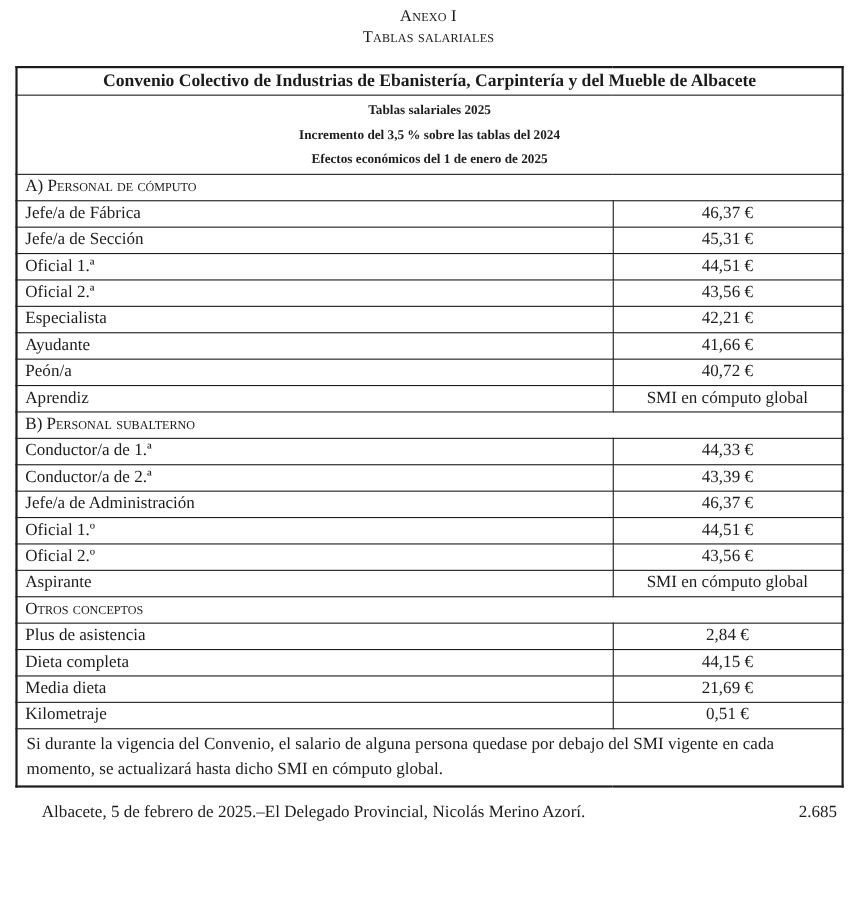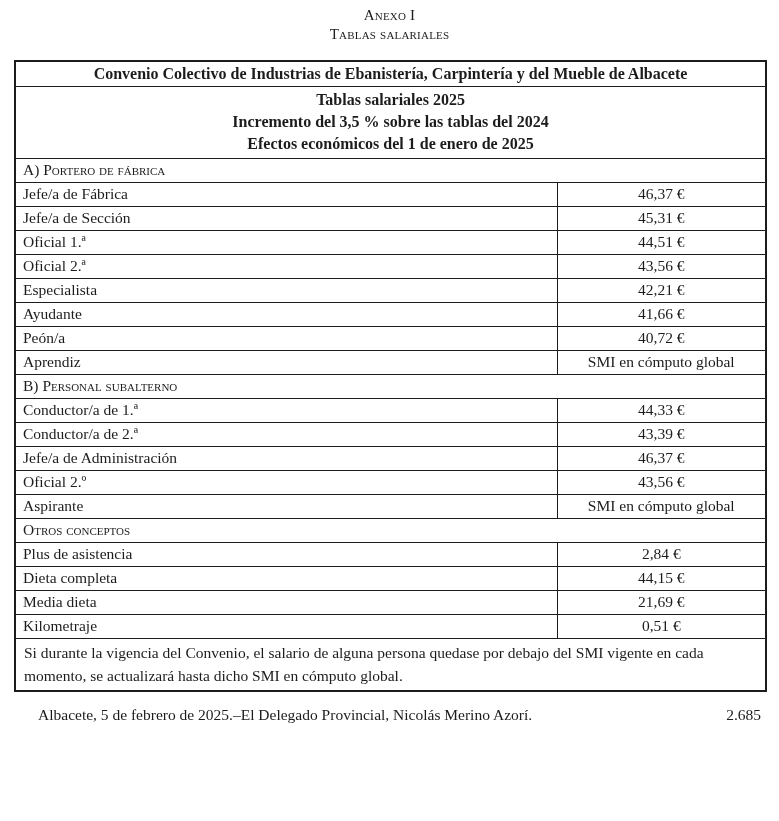--- a/index.html
+++ b/index.html
@@ -41,21 +41,21 @@
   td.title-cell {
     text-align: center;
     font-weight: bold;
     font-size: 16px;
     height: 25px;
     padding: 1px 6px;
   }
   td.subtitle-cell {
     text-align: center;
     font-weight: bold;
-    font-size: 16px;
+    font-size: 12px;
     padding: 2px 6px 3px 6px;
   }
   .subtitle-line { line-height: 22px; }
   td.section-cell {
     font-variant: small-caps;
     font-size: 15.5px;
     height: 24px;
     padding: 1px 7px;
   }
   td.label-cell {
@@ -107,21 +107,21 @@
       </tr>
       <tr>
         <td class="subtitle-cell" colspan="2">
           <div class="subtitle-line">Tablas salariales 2025</div>
           <div class="subtitle-line">Incremento del 3,5 % sobre las tablas del 2024</div>
           <div class="subtitle-line">Efectos económicos del 1 de enero de 2025</div>
         </td>
       </tr>
 
     <tr>
-    <td class="section-cell" colspan="2">A) Portero de fábrica</td>
+    <td class="section-cell" colspan="2">A) Personal de cómputo</td>
   </tr>
         <tr>
     <td class="label-cell">Jefe/a de Fábrica</td>
     <td class="value-cell">46,37 €</td>
   </tr>
         <tr>
     <td class="label-cell">Jefe/a de Sección</td>
     <td class="value-cell">45,31 €</td>
   </tr>
         <tr>
@@ -155,20 +155,24 @@
     <td class="label-cell">Conductor/a de 1.ª</td>
     <td class="value-cell">44,33 €</td>
   </tr>
         <tr>
     <td class="label-cell">Conductor/a de 2.ª</td>
     <td class="value-cell">43,39 €</td>
   </tr>
         <tr>
     <td class="label-cell">Jefe/a de Administración</td>
     <td class="value-cell">46,37 €</td>
+  </tr>
+        <tr>
+    <td class="label-cell">Oficial 1.º</td>
+    <td class="value-cell">44,51 €</td>
   </tr>
         <tr>
     <td class="label-cell">Oficial 2.º</td>
     <td class="value-cell">43,56 €</td>
   </tr>
         <tr>
     <td class="label-cell">Aspirante</td>
     <td class="value-cell">SMI en cómputo global</td>
   </tr>
         <tr>

